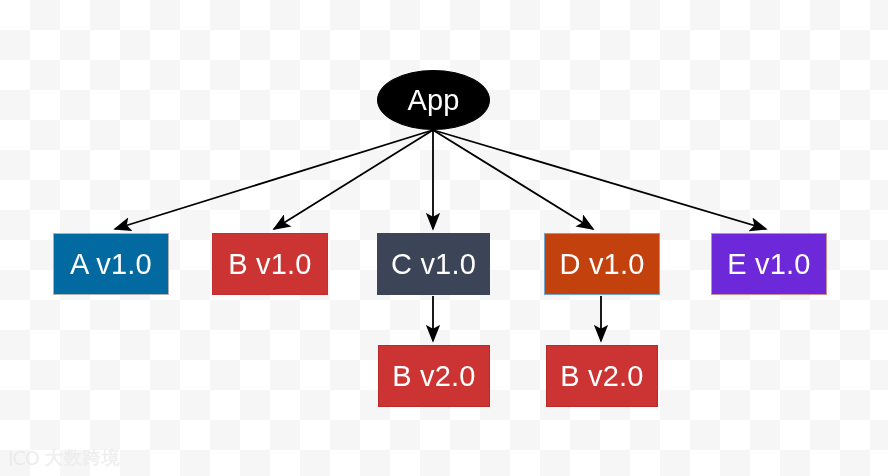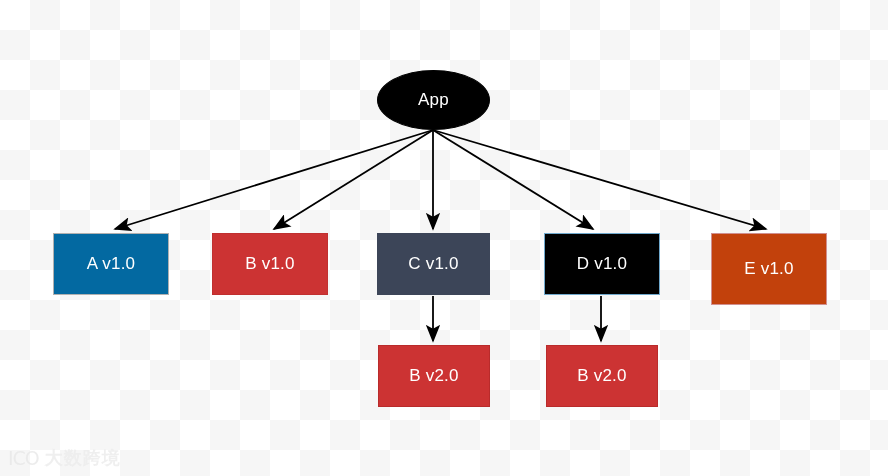--- a/index.html
+++ b/index.html
@@ -31,21 +31,21 @@
     width: 888px;
     height: 476px;
     pointer-events: none;
   }
   .node {
     position: absolute;
     display: flex;
     align-items: center;
     justify-content: center;
     color: #ffffff;
-    font-size: 17px;
+    font-size: 29px;
     font-family: "Liberation Sans", sans-serif;
     letter-spacing: 0.2px;
     box-sizing: border-box;
     white-space: nowrap;
   }
   .node.rect {
     border-style: solid;
     border-width: 1px;
   }
   .node.ellipse {
@@ -105,24 +105,24 @@
       </div>
       <div class="node rect" style="left: 53px; top: 233px; width: 116px; height: 62px; background: #0369a1; color: rgb(255, 255, 255); border-color: rgb(176, 176, 176);">
         <span>A v1.0</span>
       </div>
       <div class="node rect" style="left: 212px; top: 233px; width: 116px; height: 62px; background: rgb(204, 51, 51); color: rgb(255, 255, 255); border-color: rgb(192, 48, 48); justify-content: center;">
         <span>B v1.0</span>
       </div>
       <div class="node rect" style="left: 377px; top: 233px; width: 113px; height: 62px; background: rgb(60, 69, 88); color: rgb(255, 255, 255); border-color: rgb(60, 69, 88); text-align: right;">
         <span>C v1.0</span>
       </div>
-      <div class="node rect" style="left: 544px; top: 233px; width: 116px; height: 62px; background: #000000; color: rgb(255, 255, 255); border-color: rgb(111, 168, 204);">
+      <div class="node rect" style="left: 544px; top: 233px; width: 116px; height: 62px; background: #c2410c; color: rgb(255, 255, 255); border-color: rgb(111, 168, 204);">
         <span>D v1.0</span>
       </div>
-      <div class="node rect" style="left: 711px; top: 233px; width: 116px; height: 72px; background: #c2410c; color: rgb(255, 255, 255); border-color: rgb(208, 143, 143);">
+      <div class="node rect" style="left: 711px; top: 233px; width: 116px; height: 62px; background: #6d28d9; color: rgb(255, 255, 255); border-color: rgb(208, 143, 143);">
         <span>E v1.0</span>
       </div>
       <div class="node rect" style="left: 378px; top: 345px; width: 112px; height: 62px; background: rgb(204, 51, 51); color: rgb(255, 255, 255); border-color: rgb(185, 43, 43);">
         <span>B v2.0</span>
       </div>
       <div class="node rect" style="left: 546px; top: 345px; width: 112px; height: 62px; background: rgb(204, 51, 51); color: rgb(255, 255, 255); border-color: rgb(185, 43, 43);">
         <span>B v2.0</span>
       </div>
     </div>
 

